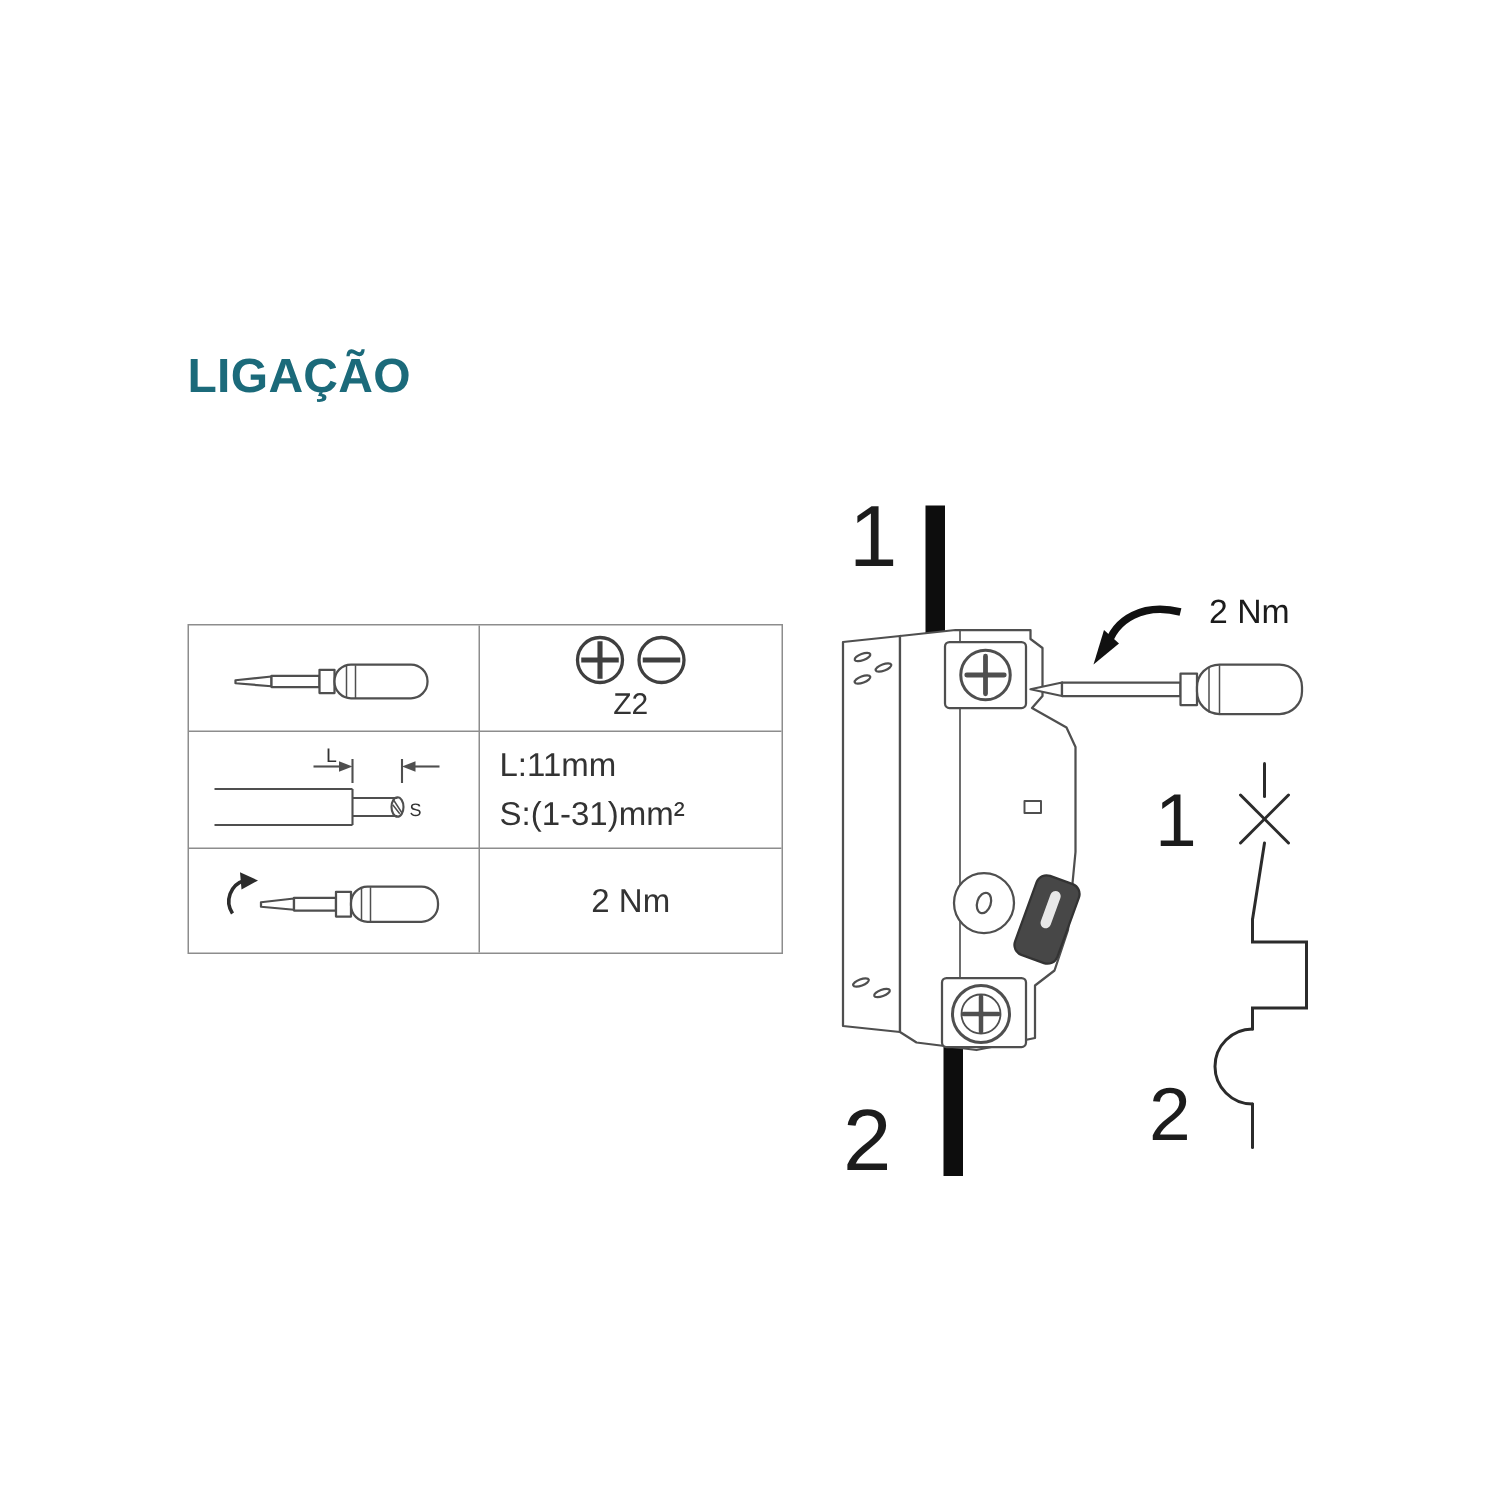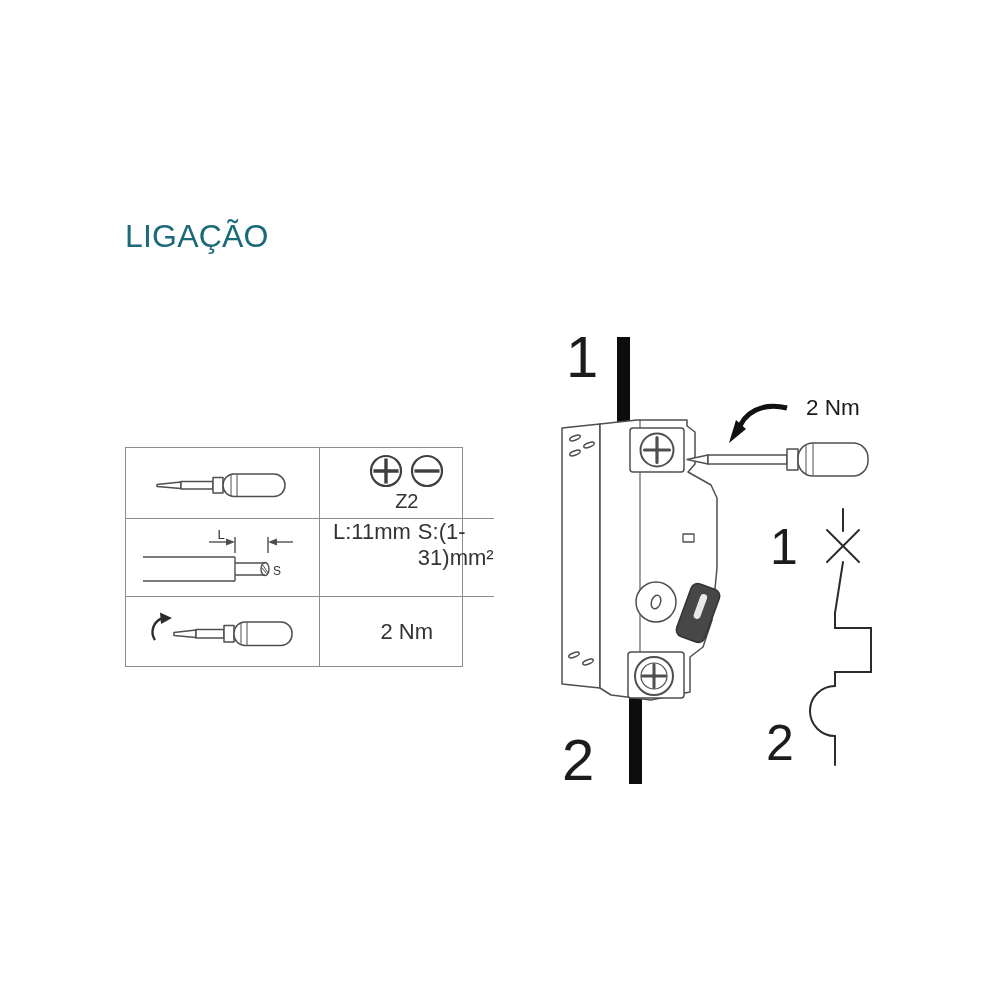--- a/index.html
+++ b/index.html
@@ -4,37 +4,37 @@
 <style>
   * { margin:0; padding:0; box-sizing:border-box; }
   html,body { background:#fff; }
   body {
     width:1000px; height:1000px; position:relative; overflow:hidden;
     font-family:"Liberation Sans", sans-serif;
   }
   .page { position:absolute; inset:0; background:#fff; }
 
   .title {
-    position:absolute; left:125px; top:218px;
-    font-size:32px; font-weight:400; color:#1b6a7a; letter-spacing:0.2px;
+    position:absolute; left:125px; top:232px;
+    font-size:32px; font-weight:700; color:#1b6a7a; letter-spacing:0.2px;
   }
 
   .art { position:absolute; left:0; top:0; }
   .art text { font-family:"Liberation Sans", sans-serif; }
 
   .spec-table {
-    position:absolute; left:125px; top:447px; width:338px;
+    position:absolute; left:125px; top:416px; width:397px;
     background:#fff; border:1px solid #8d8d8d;
     display:grid; grid-template-columns:194px 1fr; grid-template-rows:71px 78px 69px;
   }
   .cell { display:flex; align-items:center; justify-content:center; border-bottom:1px solid #8d8d8d; }
   .cell.cleft { border-right:1px solid #8d8d8d; }
   .cell.last { border-bottom:none; }
   .cell.stack { flex-direction:column; gap:1px; }
-  .cell.textlines { align-items:flex-start; justify-content:center; gap:7px; padding-left:13px; }
+  .cell.textlines { flex-direction:column; align-items:flex-start; justify-content:center; gap:7px; padding-left:13px; }
   .t1 { font-size:20px; color:#333; }
   .t2 { font-size:22px; color:#333; }
 </style>
 </head>
 <body>
 
 <div class="page">
 
   <h1 class="title">LIGAÇÃO</h1>
 

